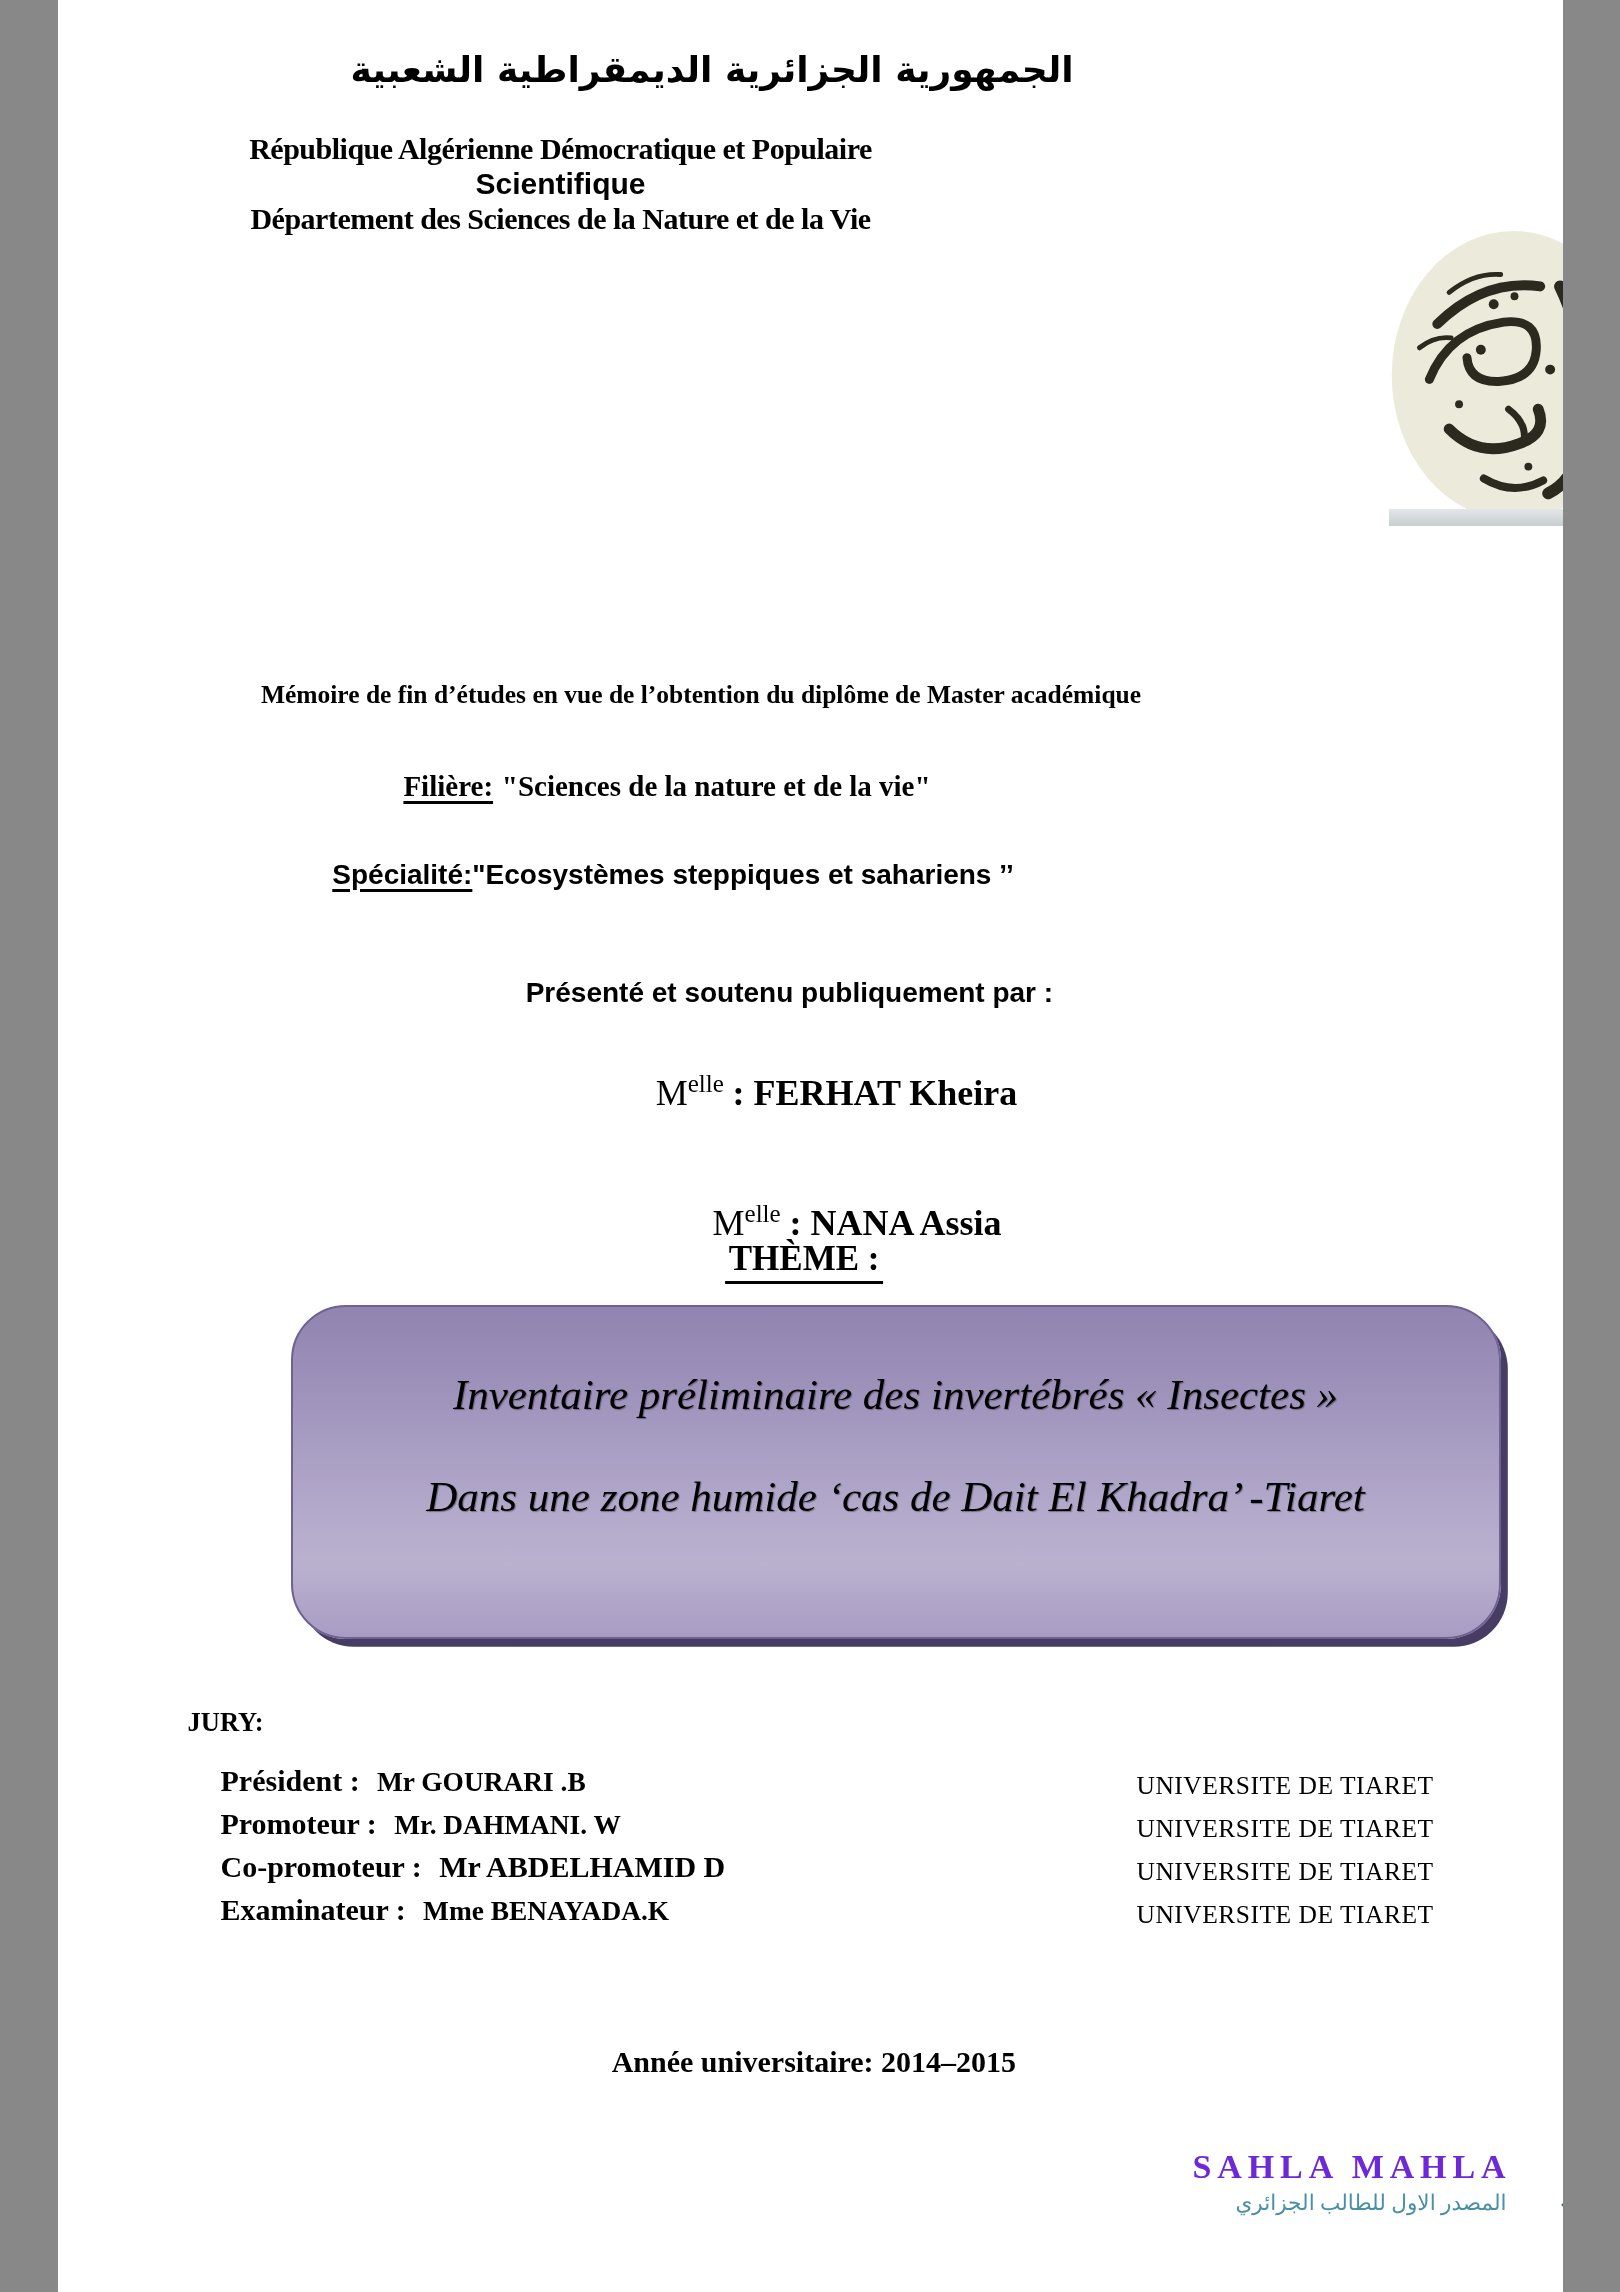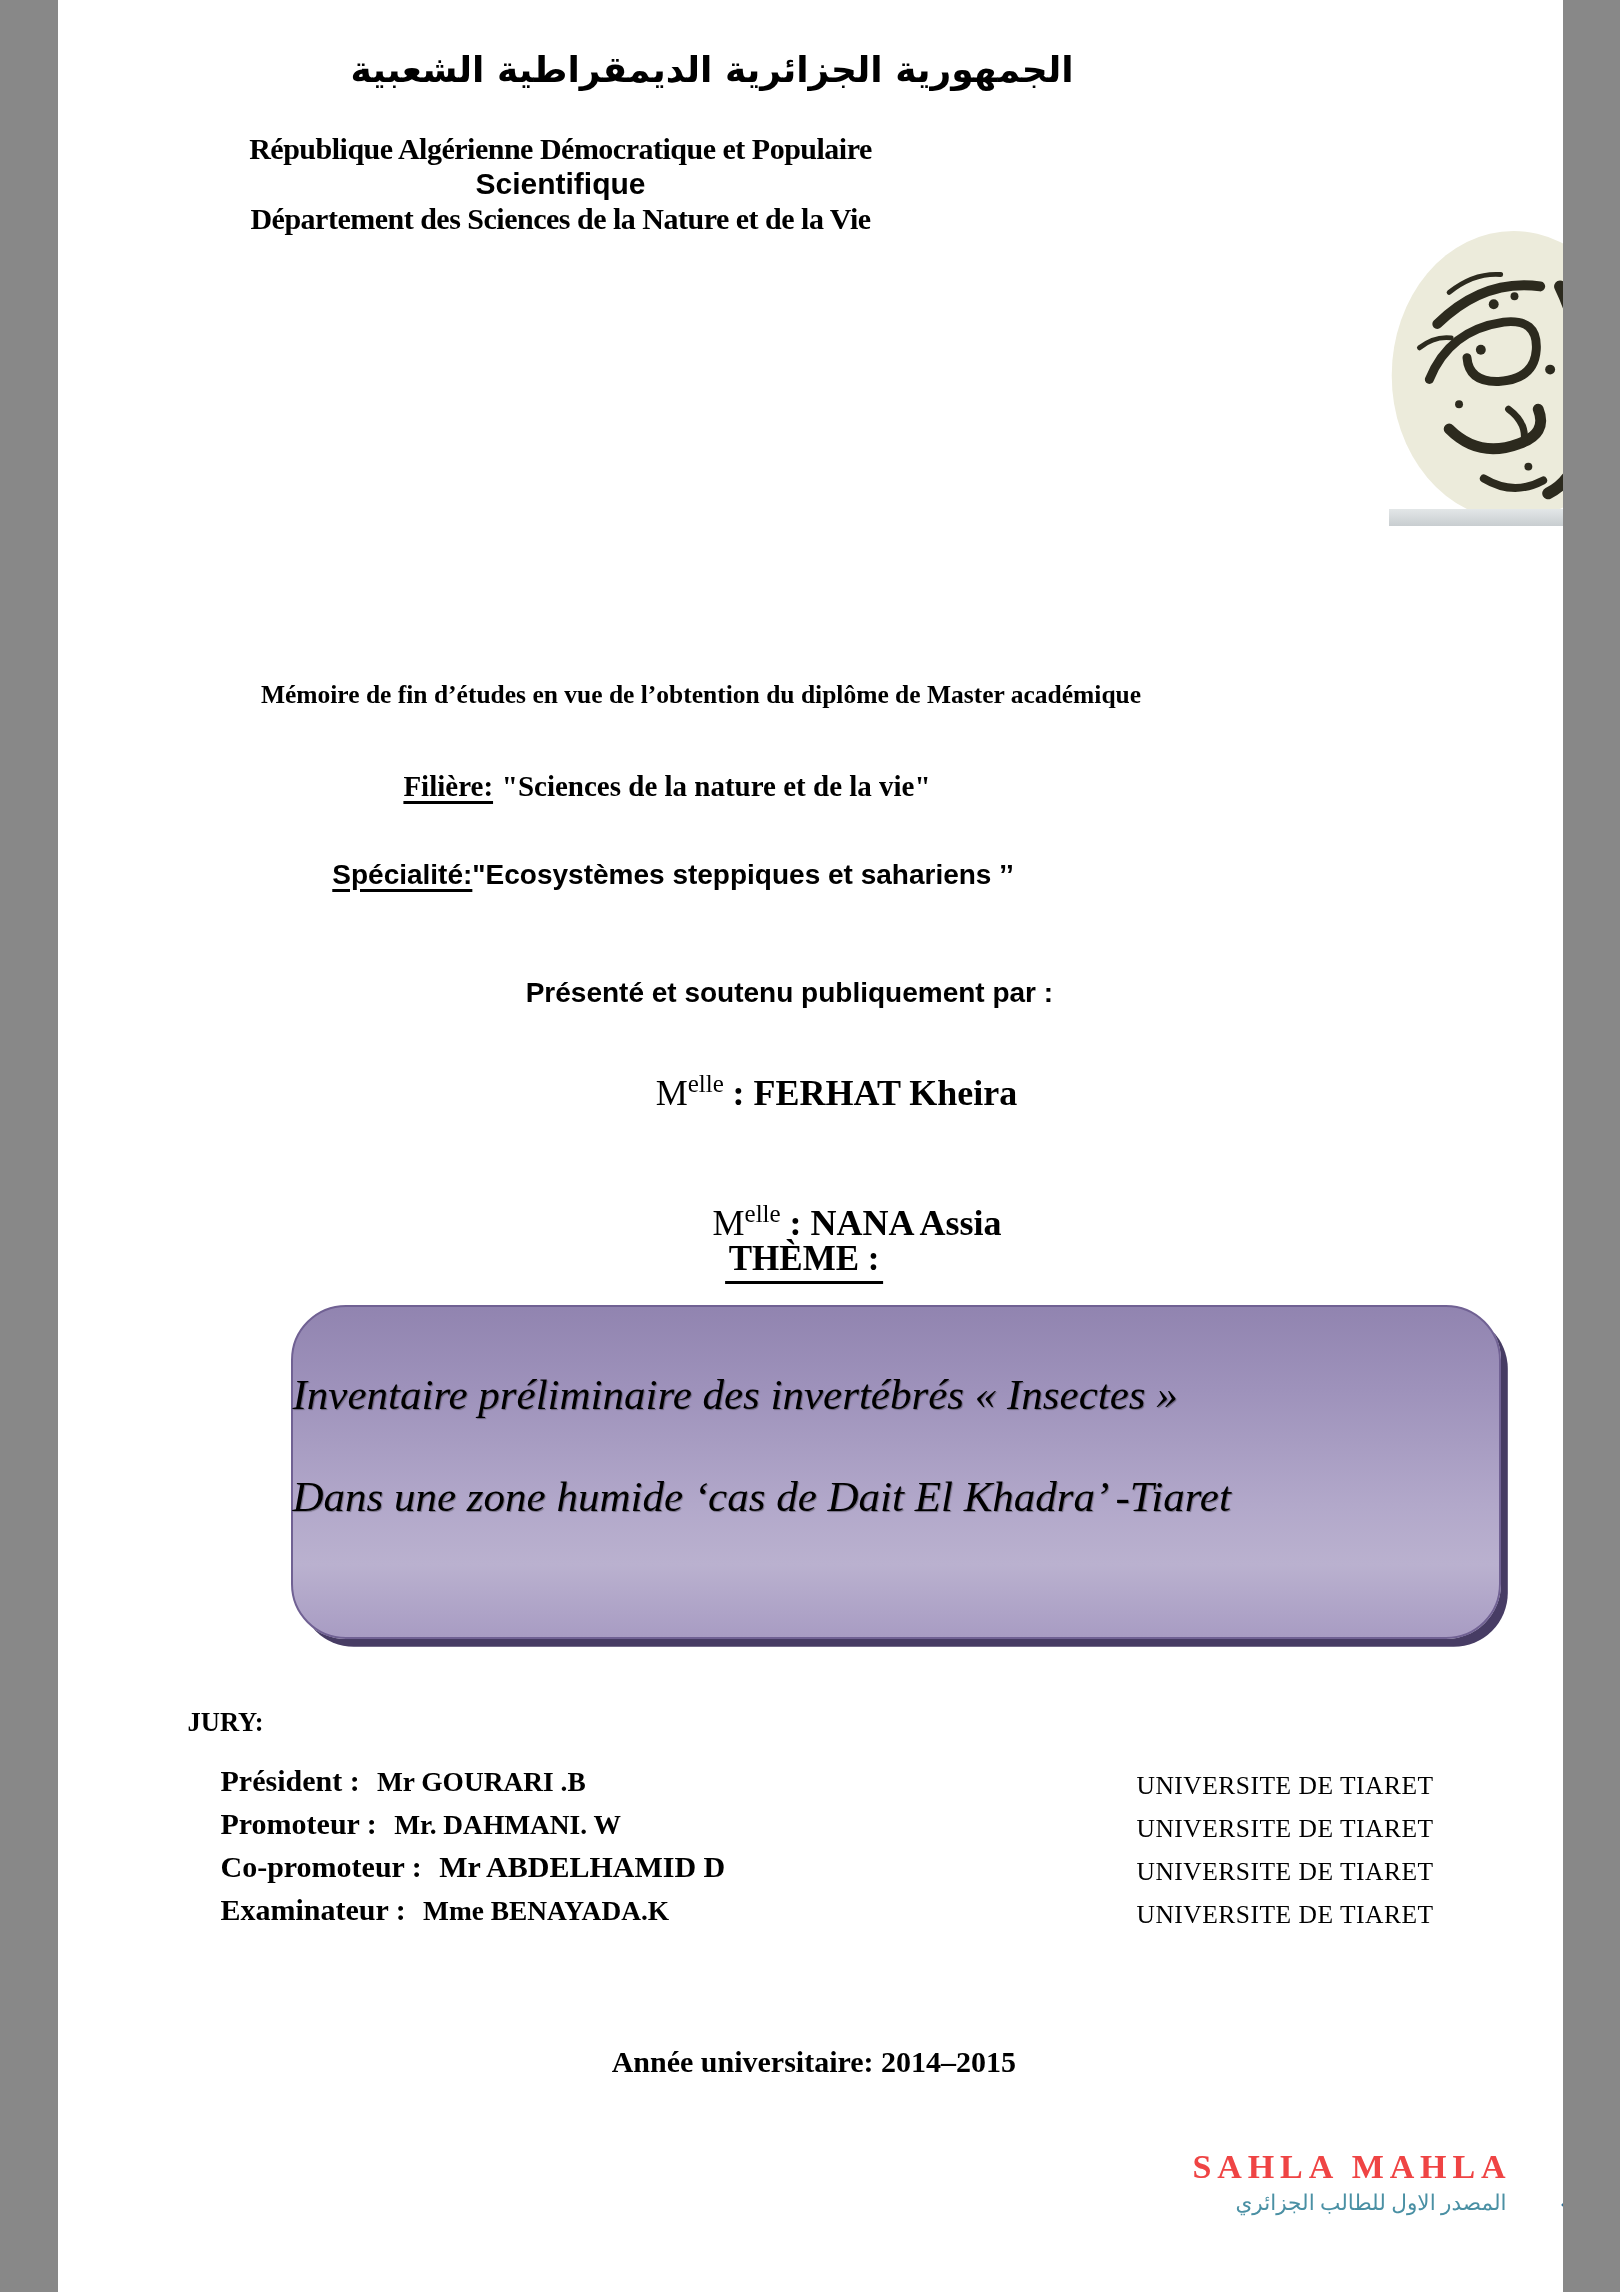--- a/index.html
+++ b/index.html
@@ -55,40 +55,40 @@
   .theme-label span{border-bottom:3.9px solid #000;padding:0 3.9px 2.9px 3.9px;}
 
   .theme-box{
     position:absolute;left:233px;top:1305px;width:1206px;height:330px;
     border-radius:55px;
     background:linear-gradient(180deg,#9184b0 0%,#9e92bb 25%,#b2a8ca 60%,#bab1cf 78%,#a89cc3 100%);
     border:2px solid #706193;
     box-shadow:7.8px 8.8px 0 -1px #473c64;
   }
   .theme-line{
-    position:absolute;left:0;width:100%;text-align:left;
+    position:absolute;left:0;width:100%;text-align:center;
     font-style:italic;font-size:43px;
     text-shadow:1px 1px 1px rgba(0,0,0,0.35);
   }
   .theme-line.l1{top:63px;}
   .theme-line.l2{top:165px;}
 
   .jury-title{position:absolute;left:130px;top:1707px;font-weight:bold;font-size:26.5px;}
   .jury-rows{position:absolute;left:130px;top:1764px;width:1372px;margin-left:33px;}
   .jury-row{position:relative;height:43px;display:flex;align-items:baseline;}
   .jury-row .role{font-weight:bold;font-size:30px;white-space:pre;}
   .jury-row .jname{font-weight:bold;font-size:27.4px;margin-left:9.8px;white-space:pre;}
   .jury-row:nth-child(3) .jname{font-size:30px;}
   .jury-row .inst{position:absolute;left:916px;bottom:5.9px;font-size:25.5px;letter-spacing:0.5px;}
 
   .annee{top:2045px;transform:translateX(3.9px);font-weight:bold;font-size:30px;}
 
   .footer-logo{position:absolute;left:1135px;top:2148px;width:357px;height:88px;}
   .brand{
-    font-size:34px;font-weight:bold;letter-spacing:5.9px;color:#ef4444;
+    font-size:34px;font-weight:bold;letter-spacing:5.9px;color:#6d28d9;
     white-space:nowrap;
   }
   .brand-ar{
     margin-top:3.9px;direction:rtl;text-align:center;
     font-family:Liberation Serif, serif;font-size:21.6px;color:#4a90a4;
   }
   .emblem{position:absolute;left:363px;top:-33px;}
 </style>
 </head>
 <body>

